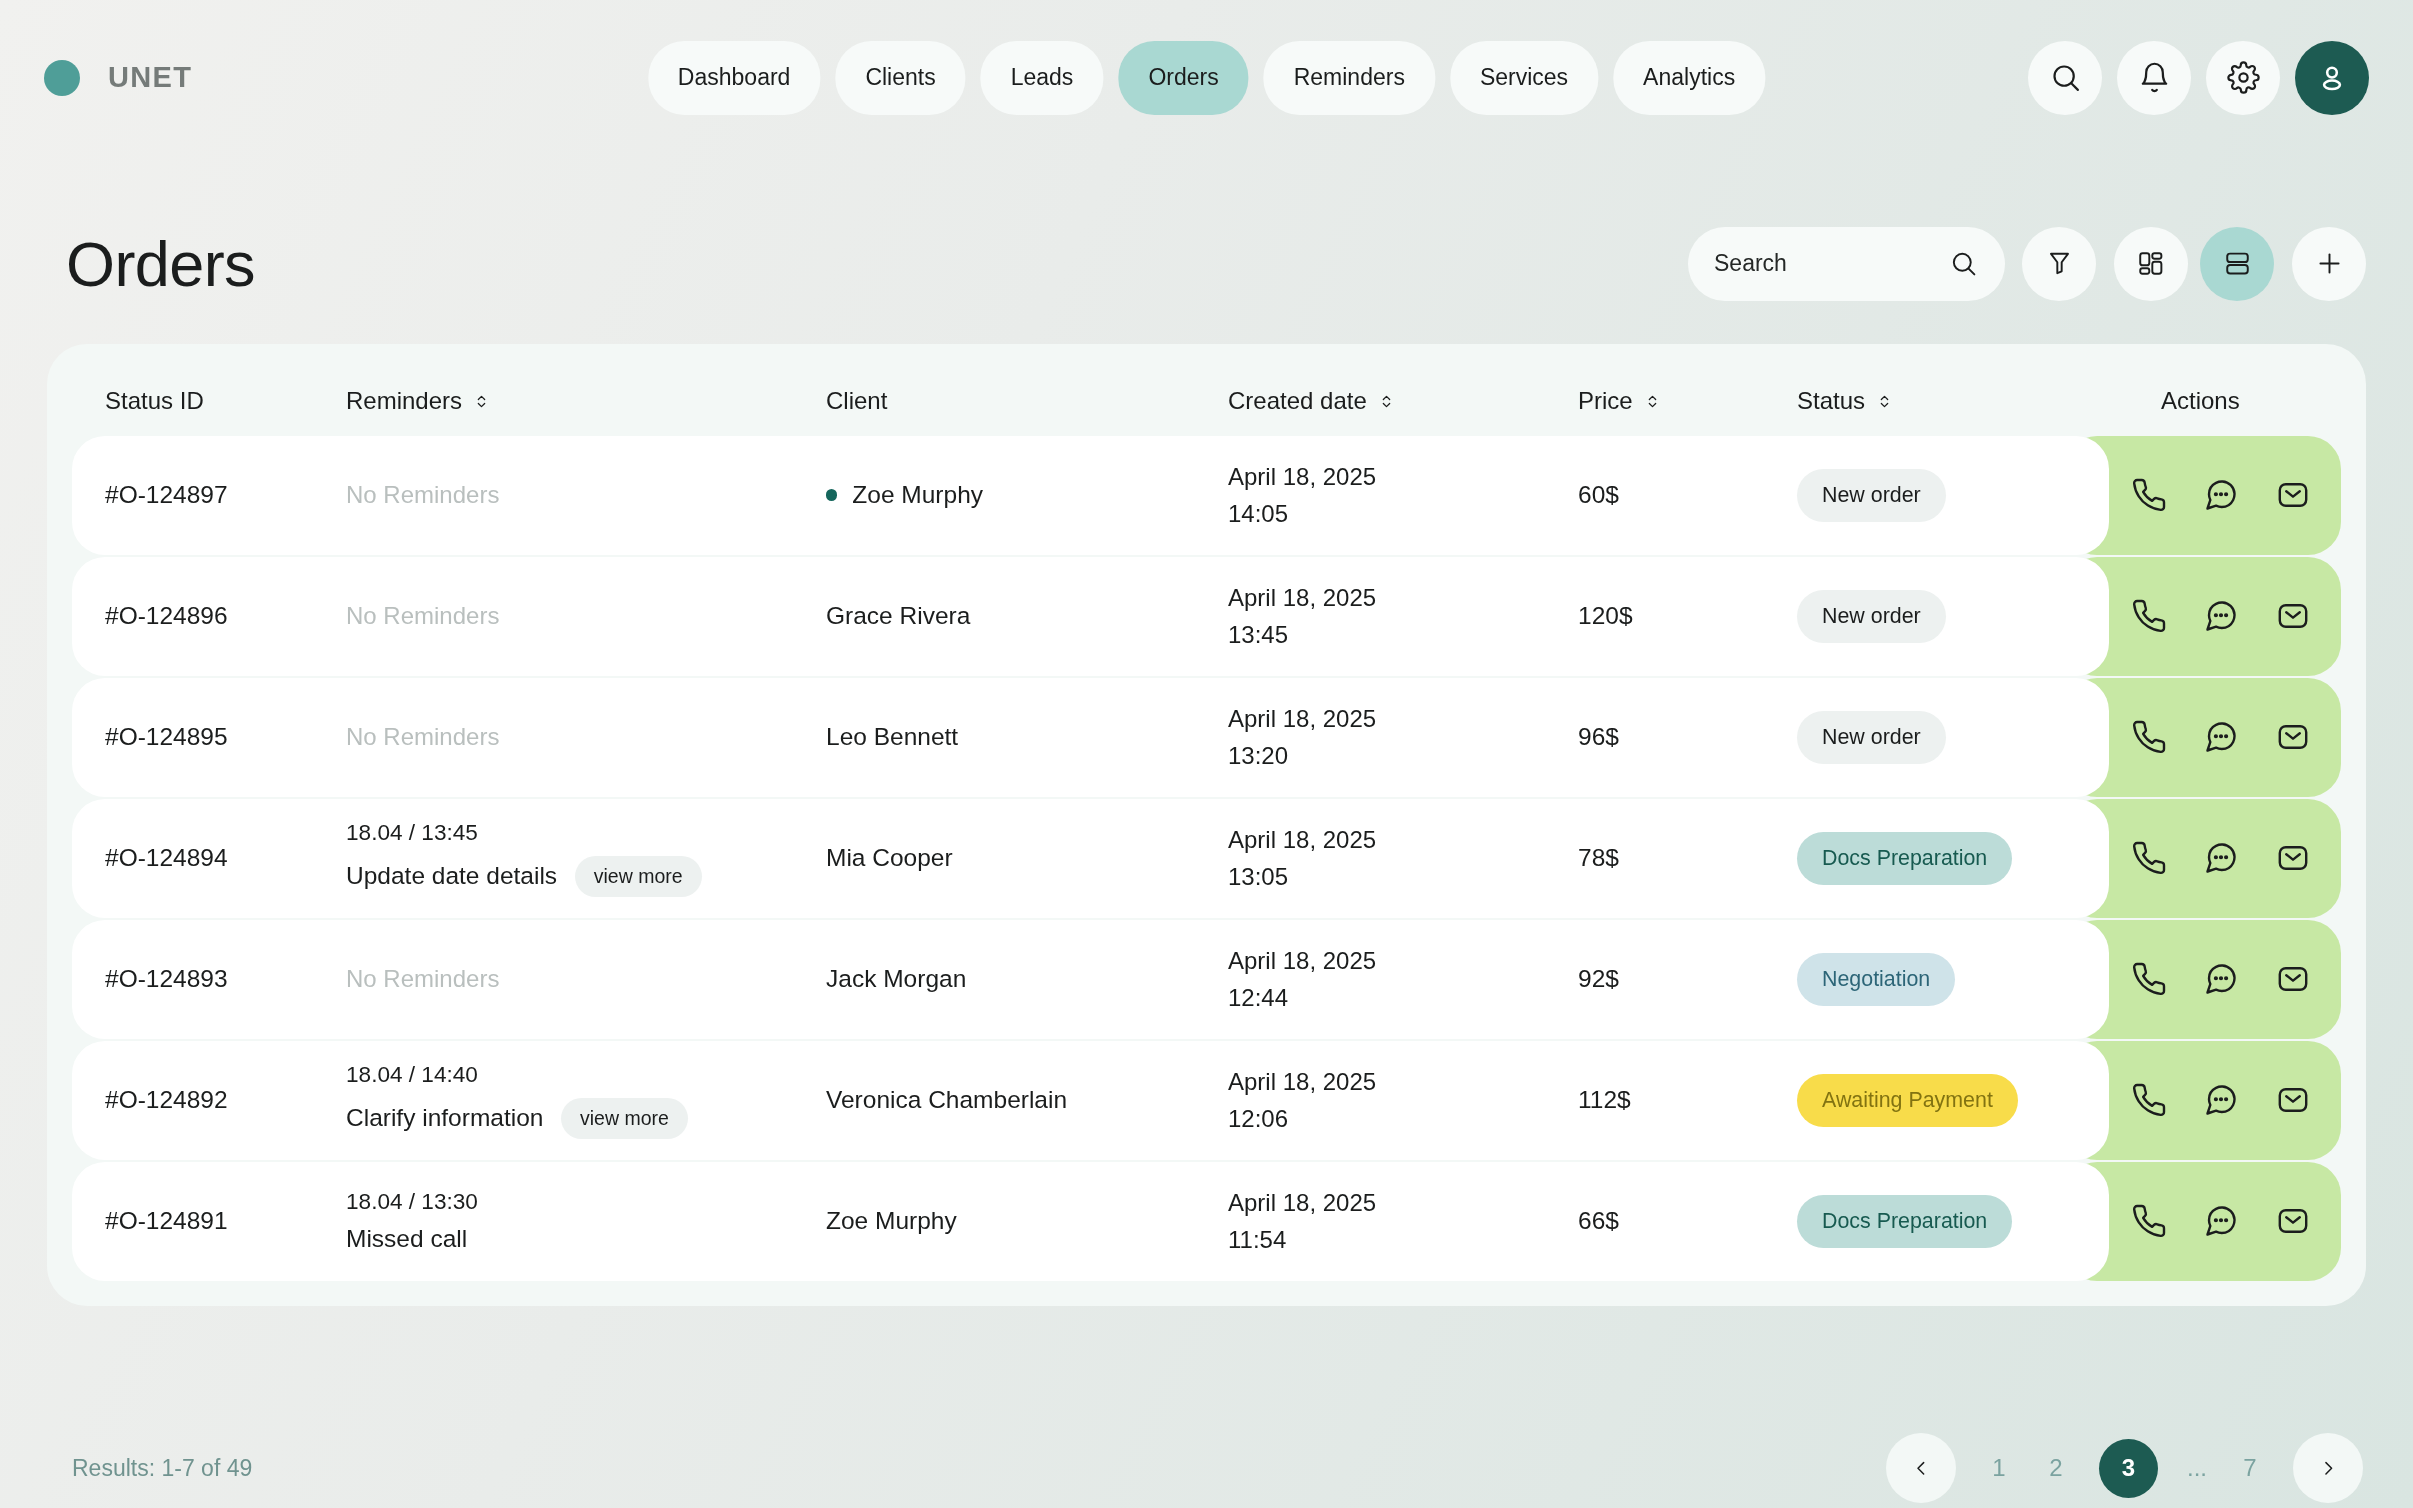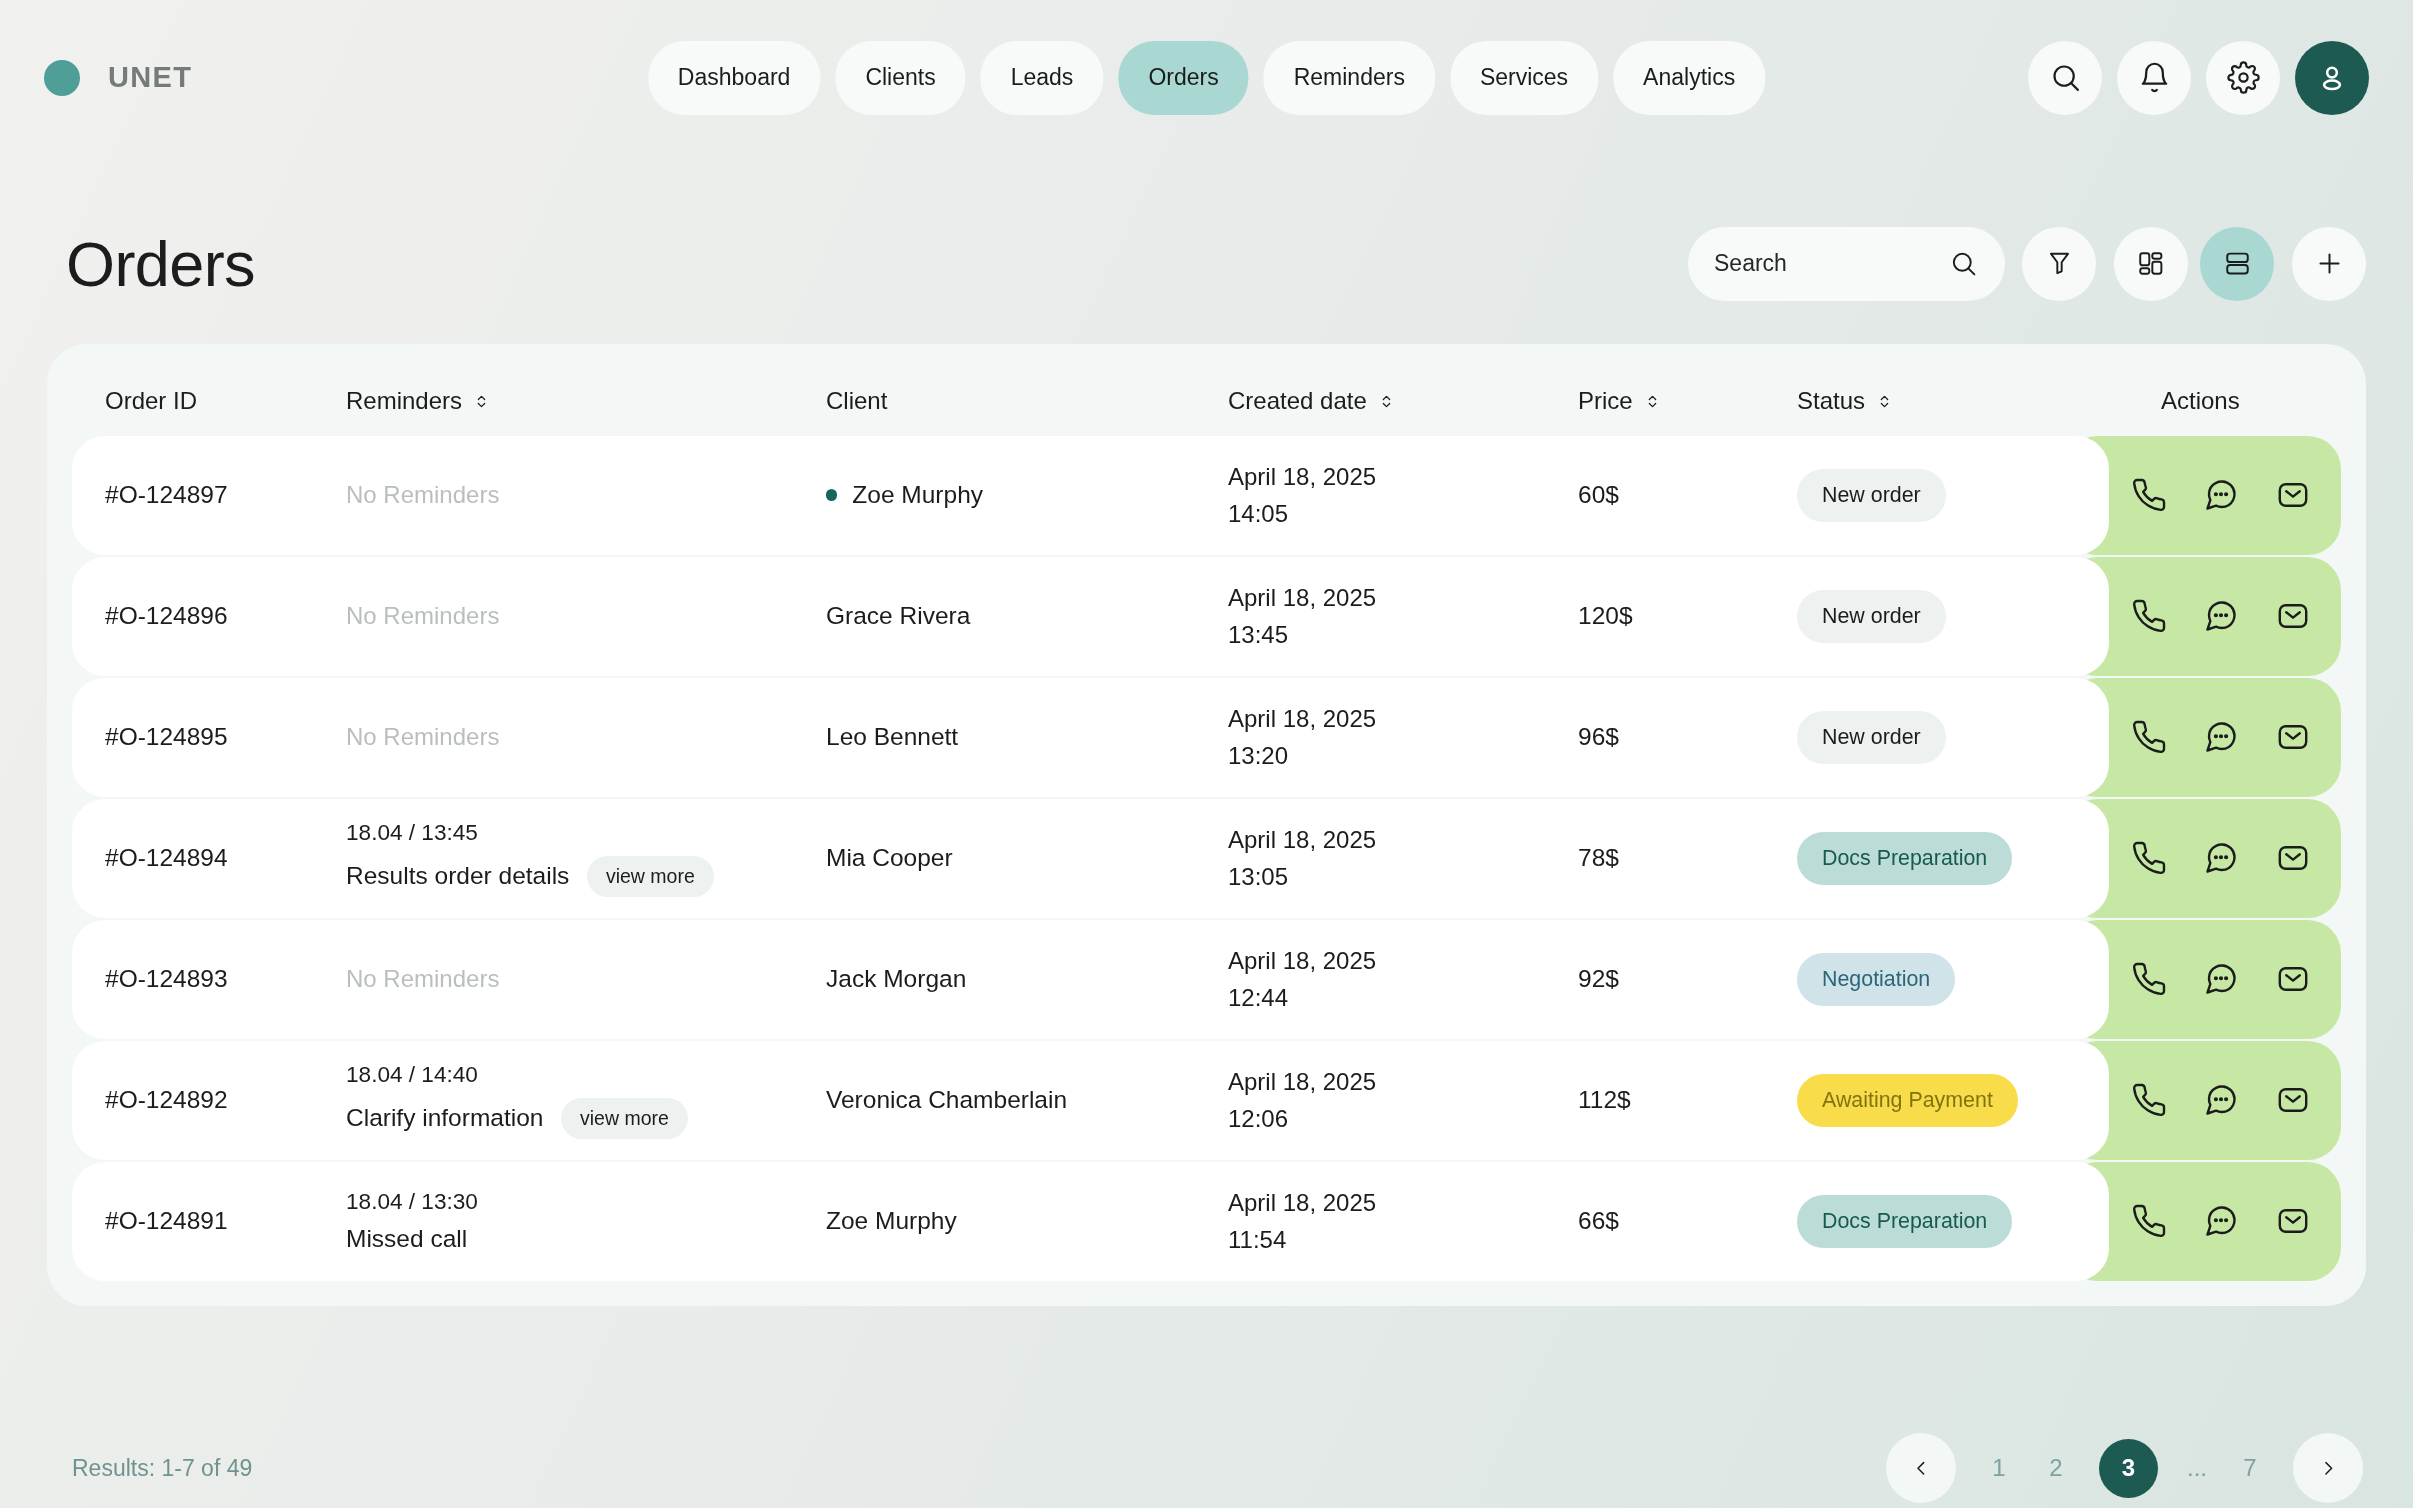--- a/index.html
+++ b/index.html
@@ -154,21 +154,21 @@
           <line x1="12" y1="4.5" x2="12" y2="19.5"></line>
           <line x1="4.5" y1="12" x2="19.5" y2="12"></line>
         </svg>
     </div>
   </div>
 </div>
 
 <div class="table-wrap">
   <div class="thead">
     <div class="th">
-        <span>Order ID</span>
+        <span>Status ID</span>
       </div>
     <div class="th">
         <span>Reminders</span>
       <svg class="stroke sort" viewBox="0 0 24 24">
           <path d="M8 9.5 12 5.5 16 9.5"></path>
           <path d="M8 14.5 12 18.5 16 14.5"></path>
         </svg>
     </div>
     <div class="th">
         <span>Client</span>
@@ -294,21 +294,21 @@
           </svg>
       </div>
     </div>
 
     <div class="row">
       <div class="row-main">
         <div class="cell-id">#O-124894</div>
         <div>
           <div class="reminder-time">18.04 / 13:45</div>
           <div class="reminder-line">
-              <span>Results order details</span>
+              <span>Update date details</span>
               <span class="view-more">view more</span>
             </div>
         </div>
         <div class="cell-client">
             <span>Mia Cooper</span>
           </div>
         <div class="cell-date">
             <div>April 18, 2025</div>
             <div>13:05</div>
           </div>

